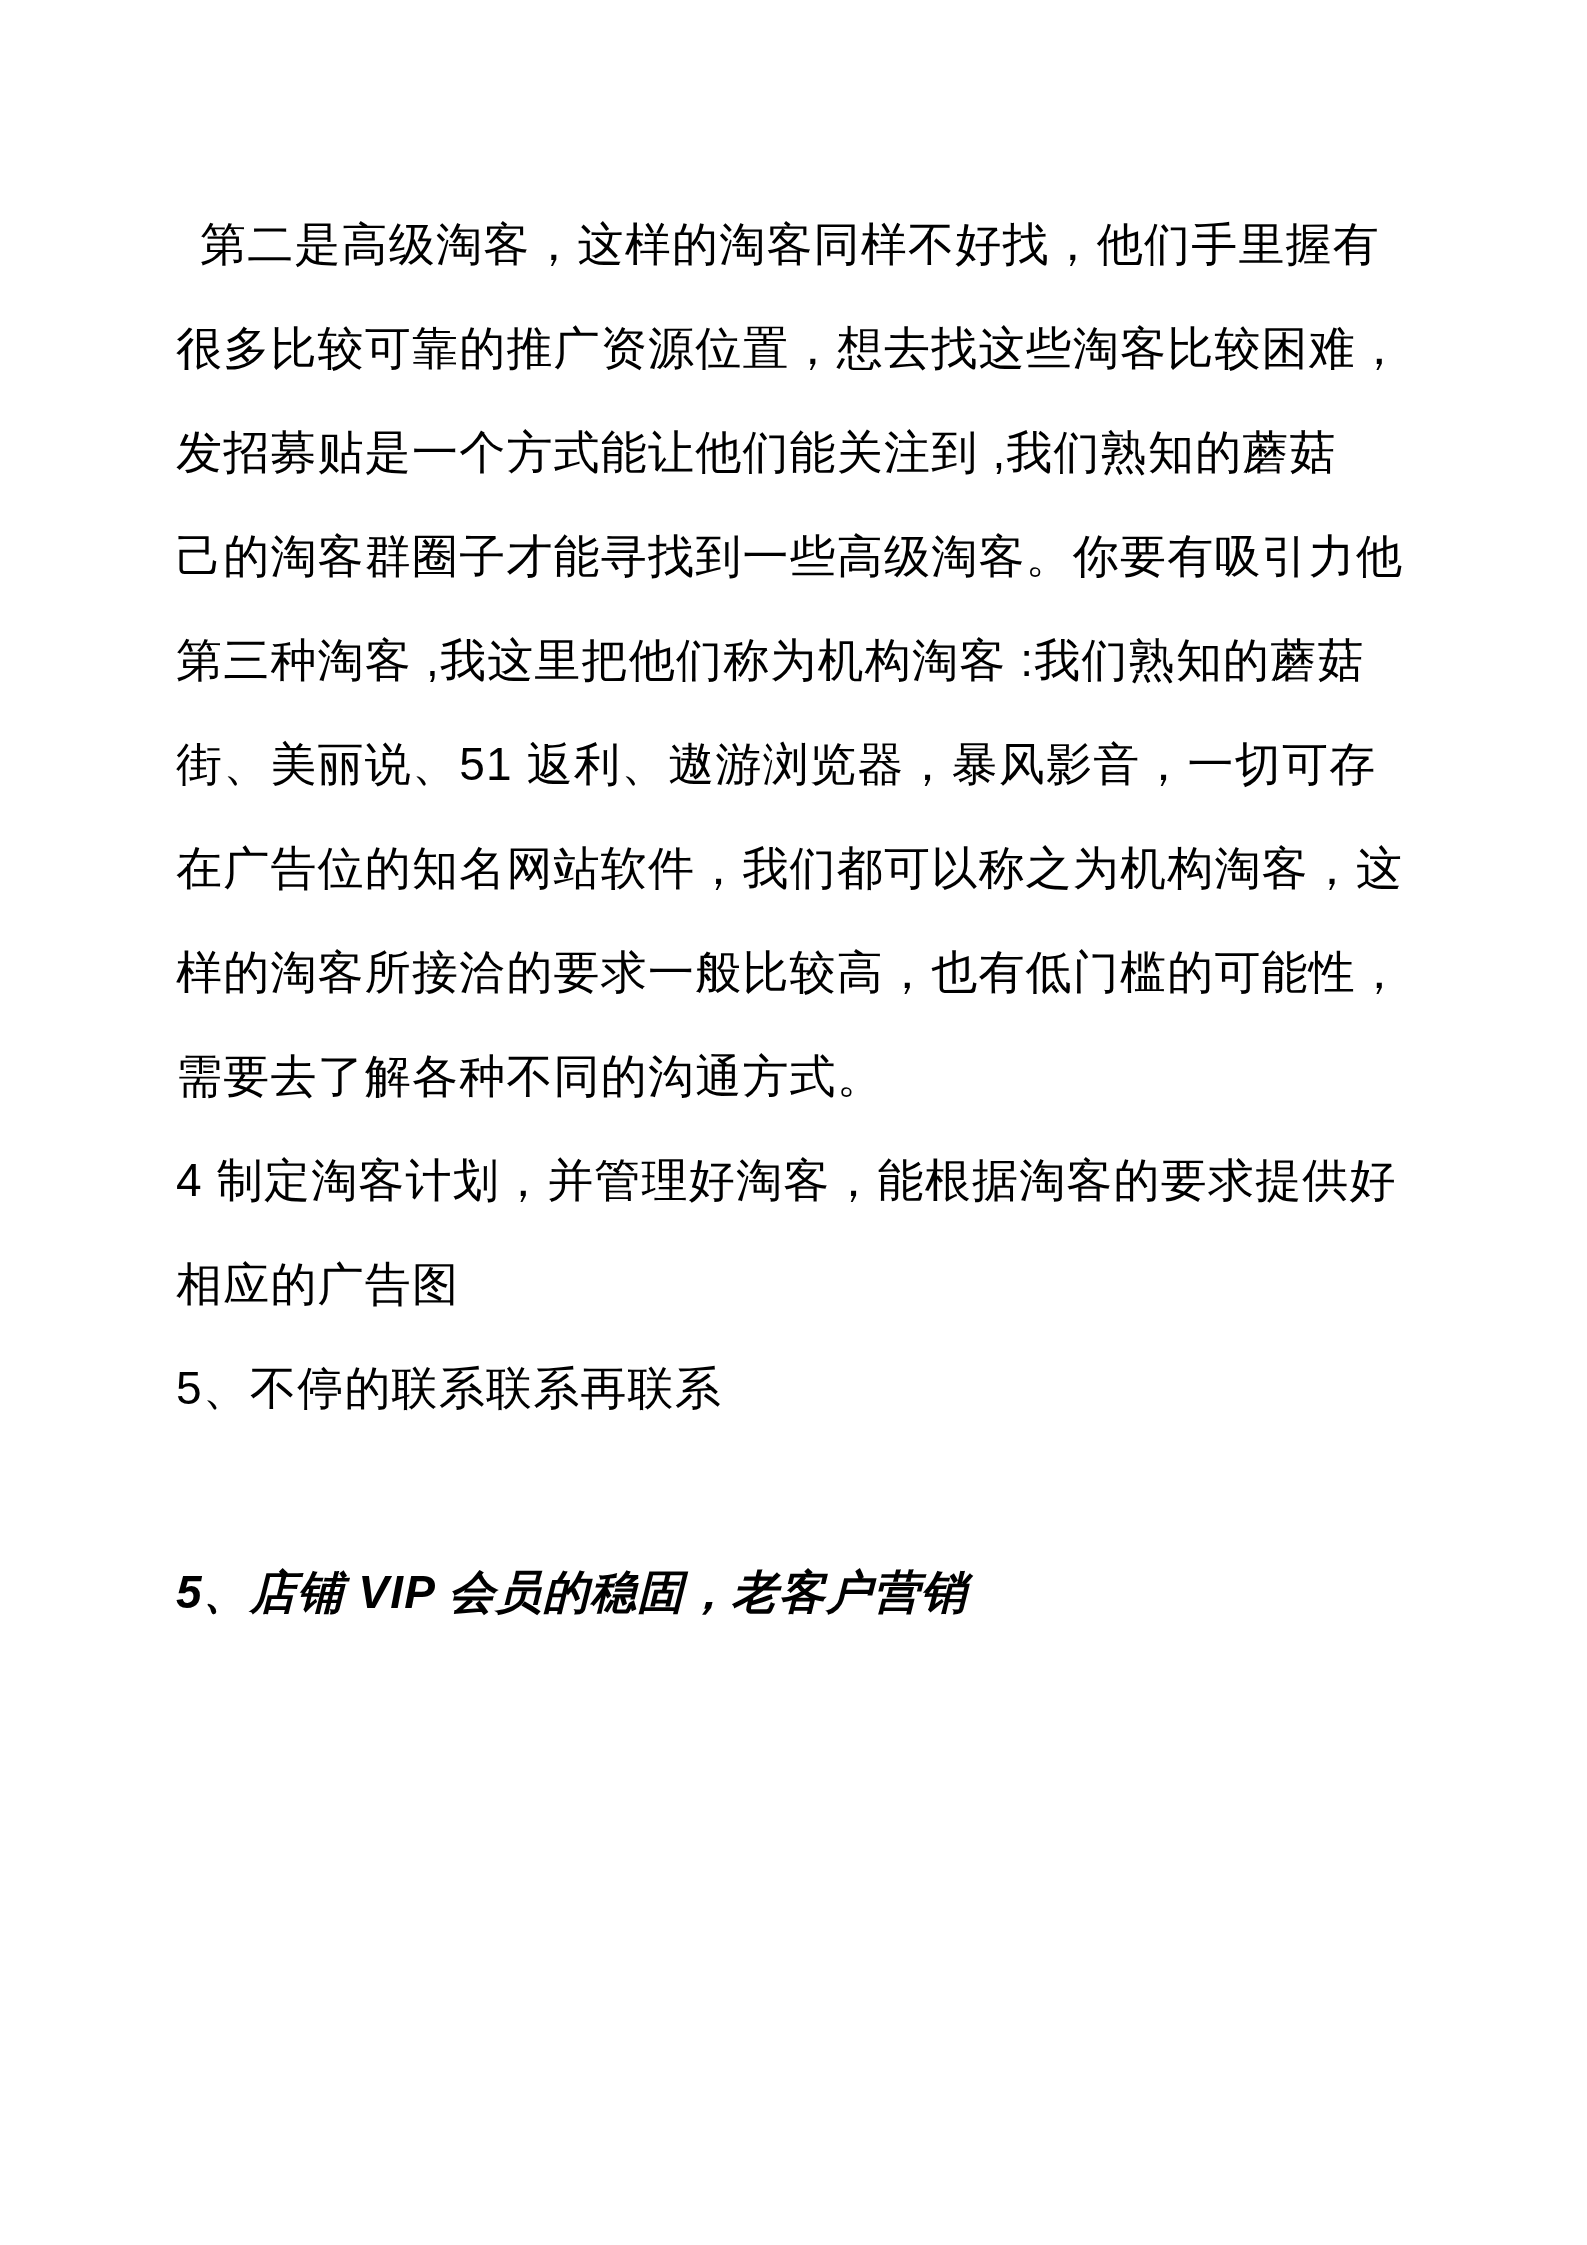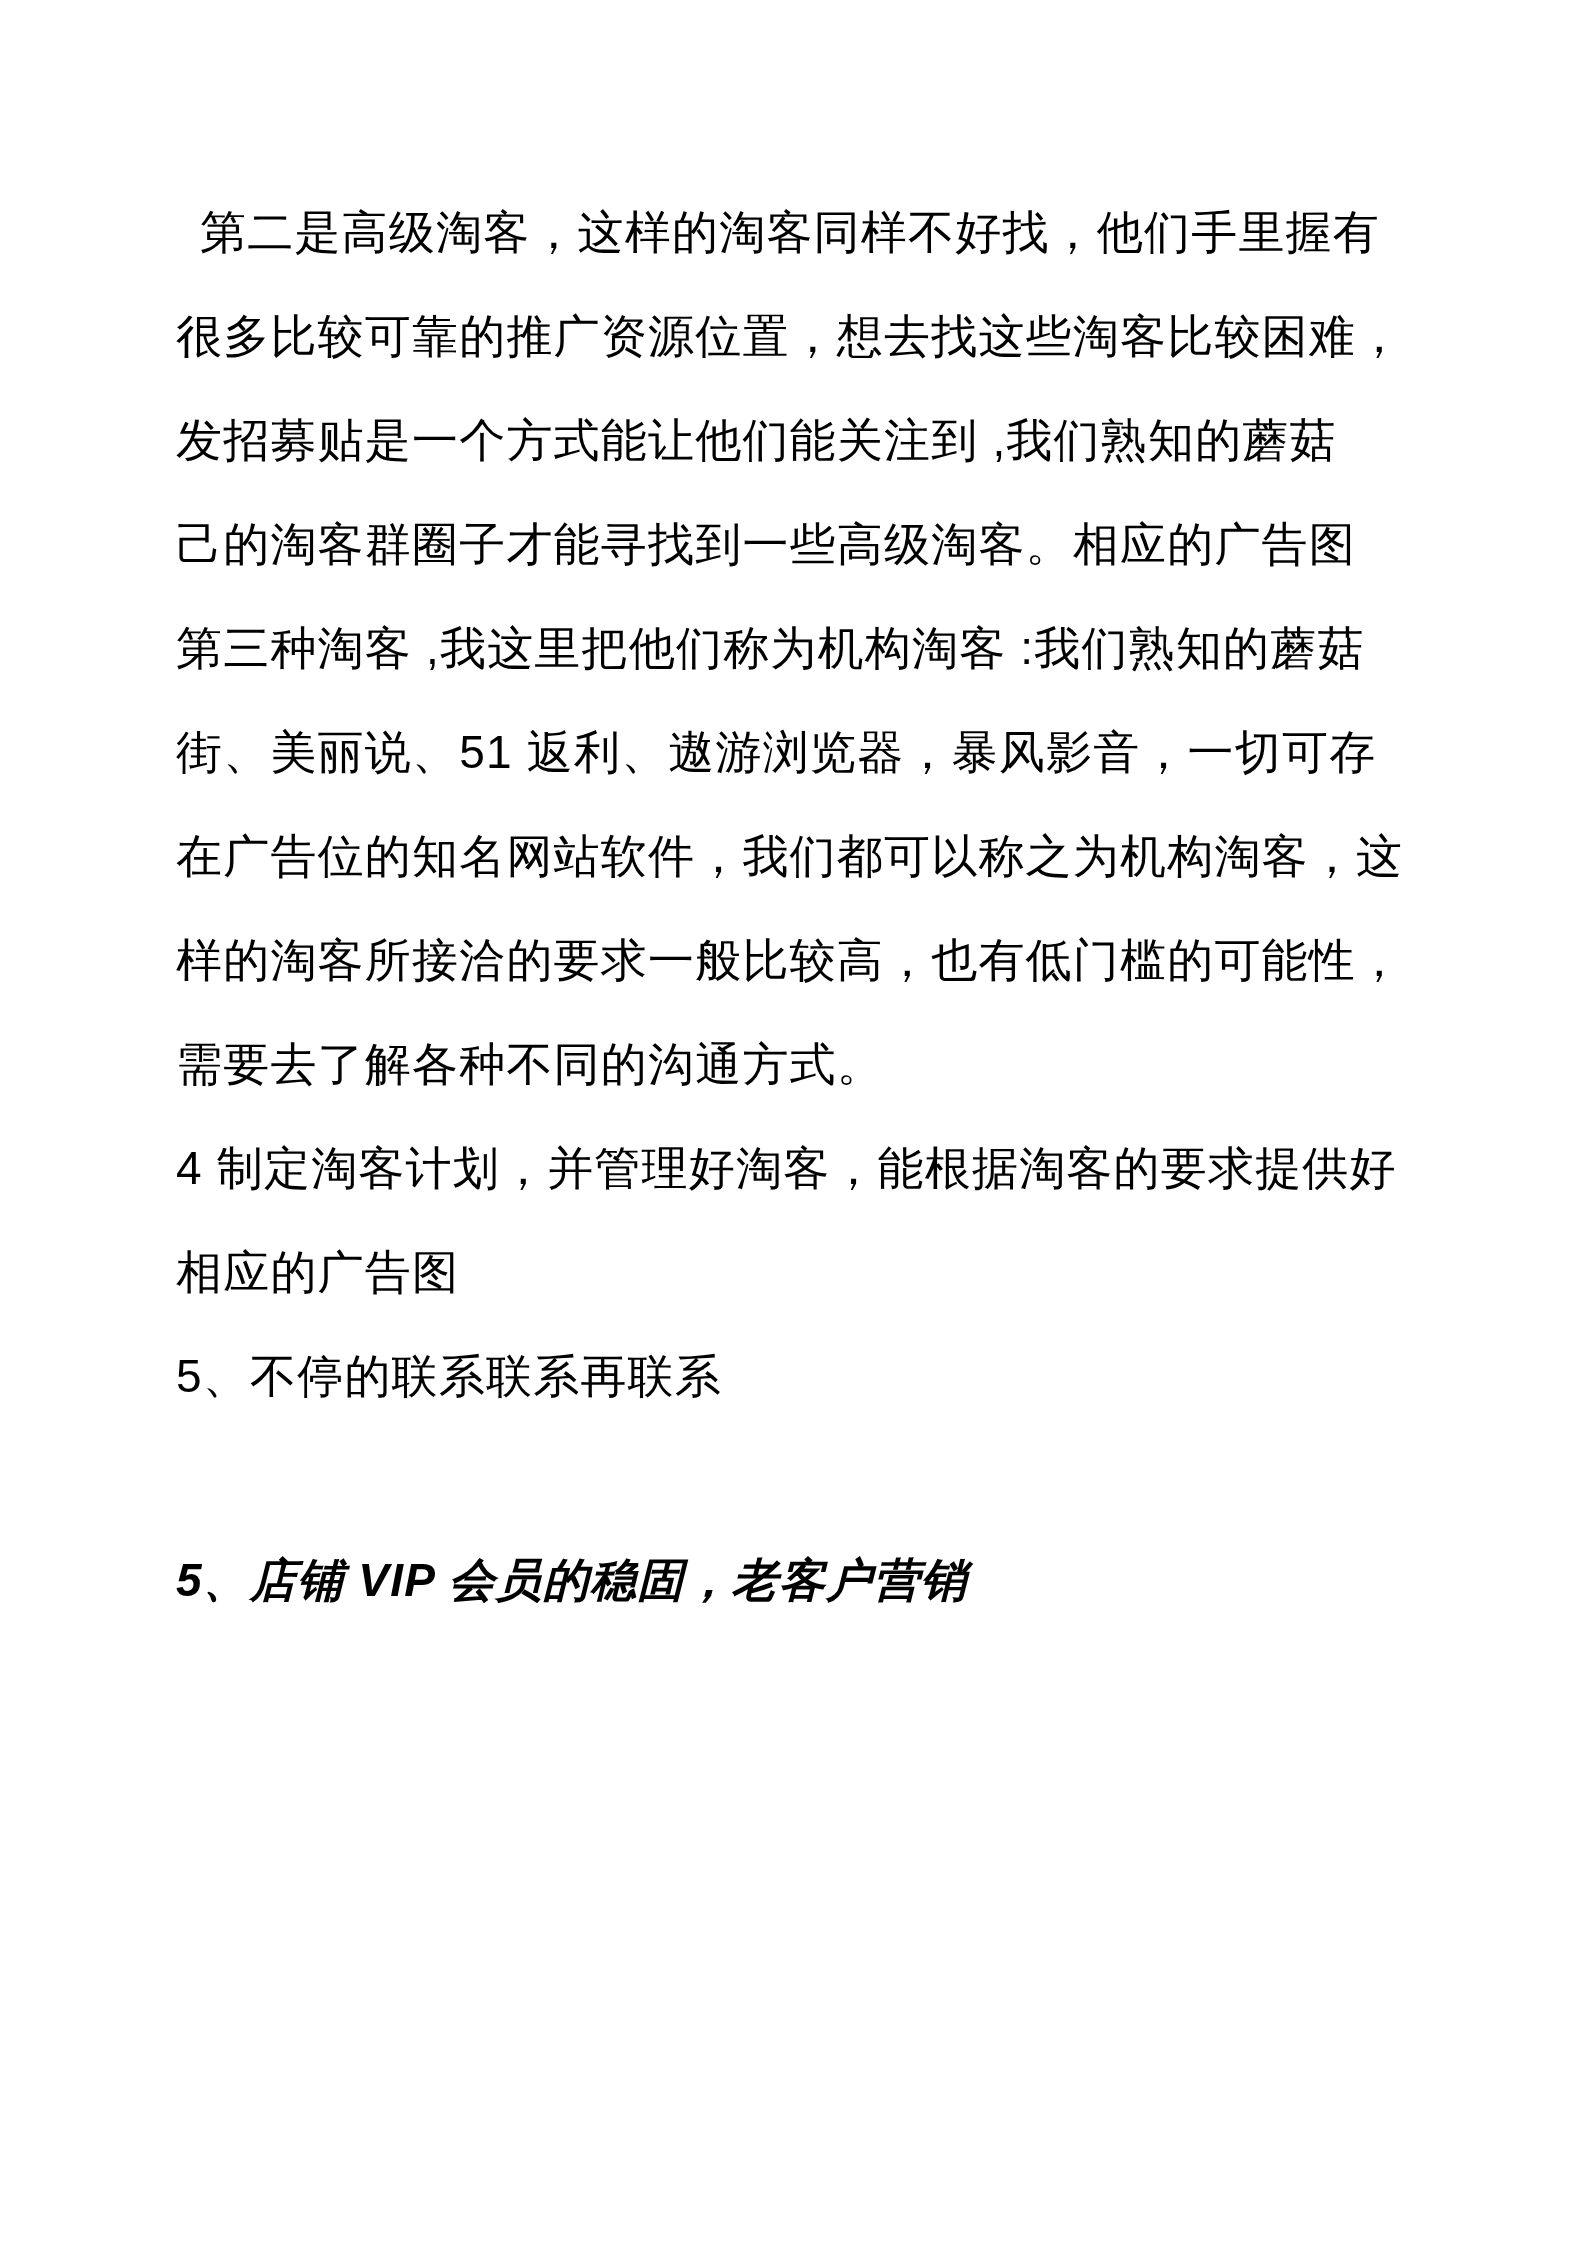--- a/index.html
+++ b/index.html
@@ -10,21 +10,21 @@
   .page {
     position: relative;
     width: 1587px;
     height: 2245px;
     background: #ffffff;
     overflow: hidden;
   }
   .content {
     position: absolute;
     left: 176px;
-    top: 180px;
+    top: 192px;
     width: 1280px;
   }
   .line {
     font-family: "Liberation Sans", sans-serif;
     font-size: 46px;
     line-height: 104px;
     letter-spacing: 1.2px;
     color: #000000;
     white-space: nowrap;
   }
@@ -40,21 +40,21 @@
   }
 </style>
 </head>
 <body>
 
 <div class="page">
   <div class="content">
     <div class="line first-indent">第二是高级淘客，这样的淘客同样不好找，他们手里握有</div>
     <div class="line">很多比较可靠的推广资源位置，想去找这些淘客比较困难，</div>
     <div class="line">发招募贴是一个方式能让他们能关注到 ,我们熟知的蘑菇</div>
-    <div class="line">己的淘客群圈子才能寻找到一些高级淘客。相应的广告图</div>
+    <div class="line">己的淘客群圈子才能寻找到一些高级淘客。你要有吸引力他</div>
     <div class="line">第三种淘客 ,我这里把他们称为机构淘客 :我们熟知的蘑菇</div>
     <div class="line">街、美丽说、51 返利、遨游浏览器，暴风影音，一切可存</div>
     <div class="line">在广告位的知名网站软件，我们都可以称之为机构淘客，这</div>
     <div class="line">样的淘客所接洽的要求一般比较高，也有低门槛的可能性，</div>
     <div class="line">需要去了解各种不同的沟通方式。</div>
     <div class="line">4 制定淘客计划，并管理好淘客，能根据淘客的要求提供好</div>
     <div class="line">相应的广告图</div>
     <div class="line">5、不停的联系联系再联系</div>
     <div class="gap"></div>
     <div class="line heading">5、店铺 VIP 会员的稳固，老客户营销</div>

